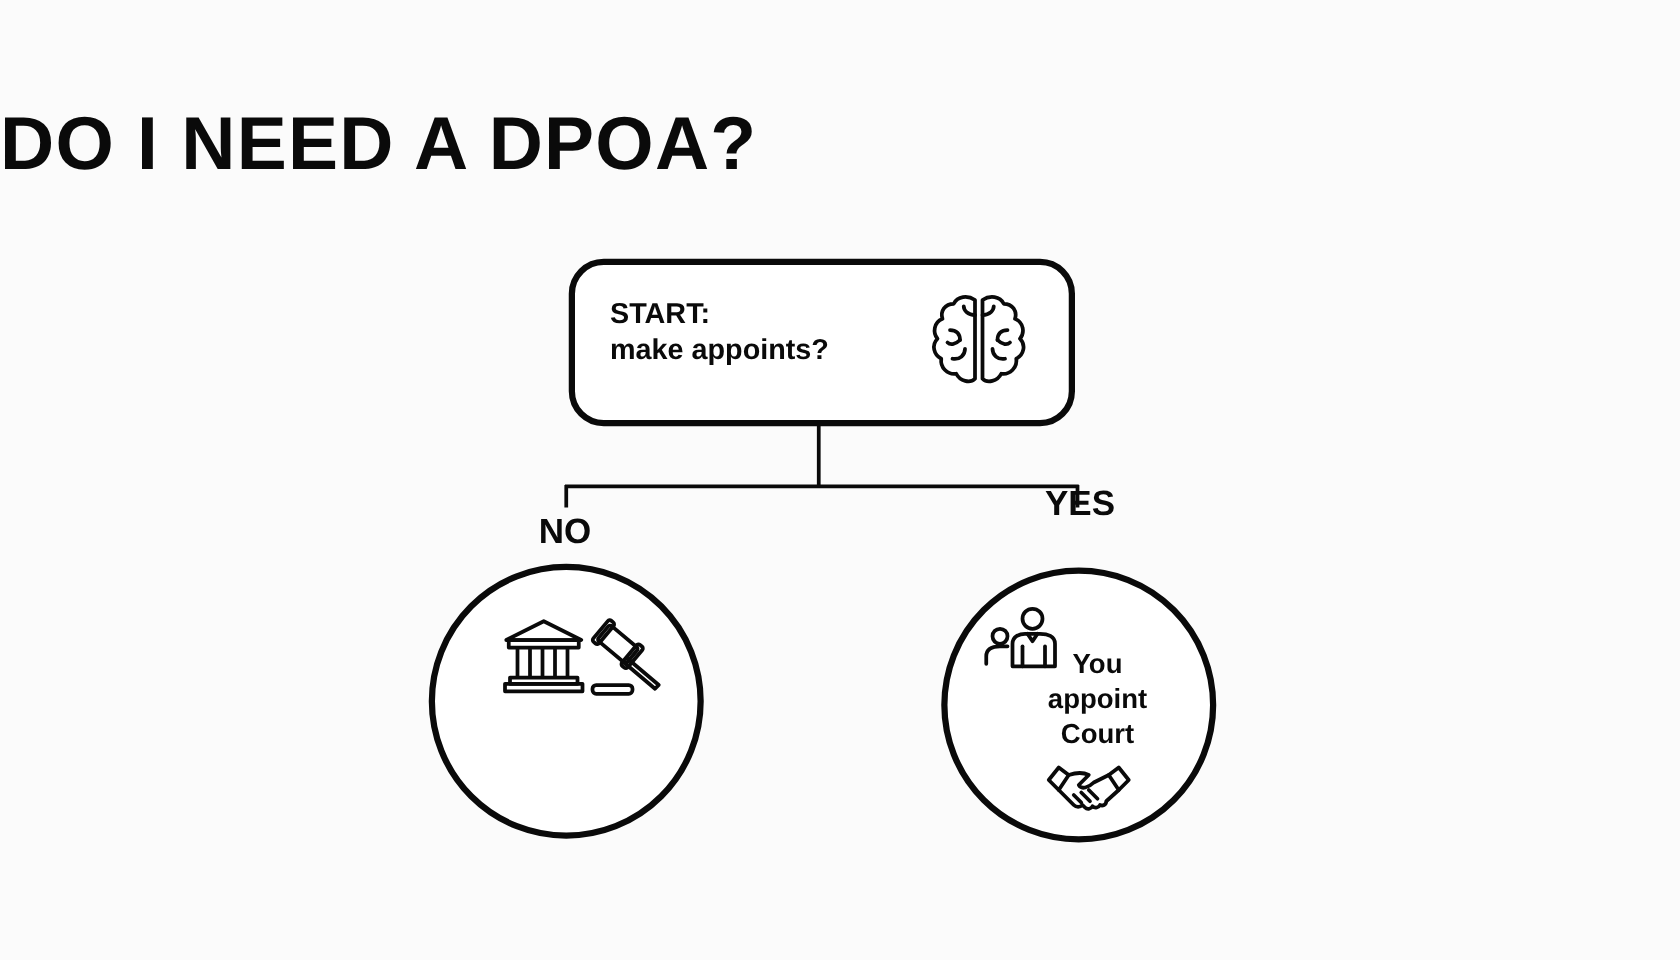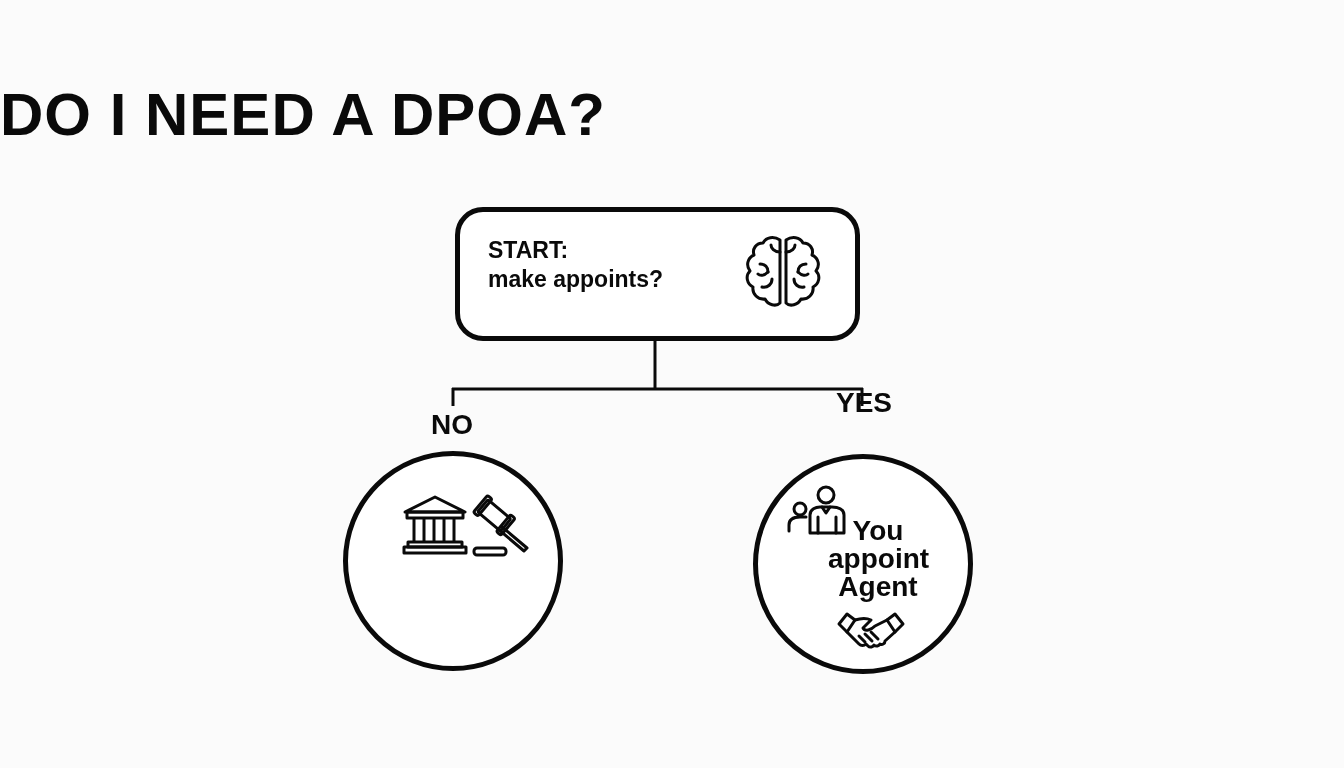--- a/index.html
+++ b/index.html
@@ -24,21 +24,21 @@
   .start-text div { margin: 0; }
   .brain { position: absolute; left: 278px; top: 20px; width: 90px; height: 80px; }
   .connector { position: absolute; left: 0; top: 0; width: 1344px; height: 768px; pointer-events: none; }
   .branch-label {
     position: absolute; font-weight: 700; font-size: 28px; line-height: 30px;
   }
   .circle {
     position: absolute; width: 210px; height: 210px; border: 5px solid #0a0a0a;
     border-radius: 50%; background: #fff;
   }
-  .circle-text { position: absolute; font-weight: 700; font-size: 28px; line-height: 28px; text-align: center; }
+  .circle-text { position: absolute; font-weight: 700; font-size: 22px; line-height: 28px; text-align: center; }
   svg.icon { position: absolute; overflow: visible; }
 </style>
 </head>
 <body>
 
 <h1 class="title">DO I NEED A DPOA?</h1>
 
 <svg class="connector" viewBox="0 0 1344 768">
   <line x1="655" y1="338" x2="655" y2="389" stroke="#0a0a0a" stroke-width="3"></line>
   <line x1="452" y1="389" x2="863" y2="389" stroke="#0a0a0a" stroke-width="3"></line>
@@ -103,21 +103,21 @@
     <path d="M3 46 L3 40 C3 34 8 32 14 32 L20 32"></path>
     <circle cx="40" cy="10" r="8"></circle>
     <path d="M24 48 L24 30 C24 24 30 22 34 22 L46 22 C52 22 58 24 58 30 L58 48 Z"></path>
     <line x1="32" y1="32" x2="32" y2="48"></line>
     <line x1="50" y1="32" x2="50" y2="48"></line>
     <path d="M36 22 L40 28 L44 22"></path>
   </svg>
   <div class="circle-text" style="left:70px; width:100px; top:58px;">
     <div>You</div>
     <div>appoint</div>
-    <div>Agent</div>
+    <div>Court</div>
   </div>
   <svg class="icon" style="left:79px; top:151px; width:68px; height:42px;" viewBox="0 0 68 42" fill="none" stroke="#0a0a0a" stroke-width="3" stroke-linejoin="round" stroke-linecap="round">
     <path d="M2 14 L10 4 L18 10 L10 22 Z"></path>
     <path d="M66 14 L58 4 L50 10 L58 22 Z"></path>
     <path d="M18 10 C24 8 30 8 34 10 L26 18 C28 22 34 20 38 16 L50 10"></path>
     <path d="M10 22 L22 34 C24 36 27 36 29 34 L31 36 C33 38 36 37 37 35 C39 37 42 36 43 34 C45 35 48 34 48 31 L58 22"></path>
     <line x1="22" y1="26" x2="28" y2="32"></line>
     <line x1="28" y1="24" x2="35" y2="31"></line>
     <line x1="34" y1="22" x2="41" y2="29"></line>
   </svg>

